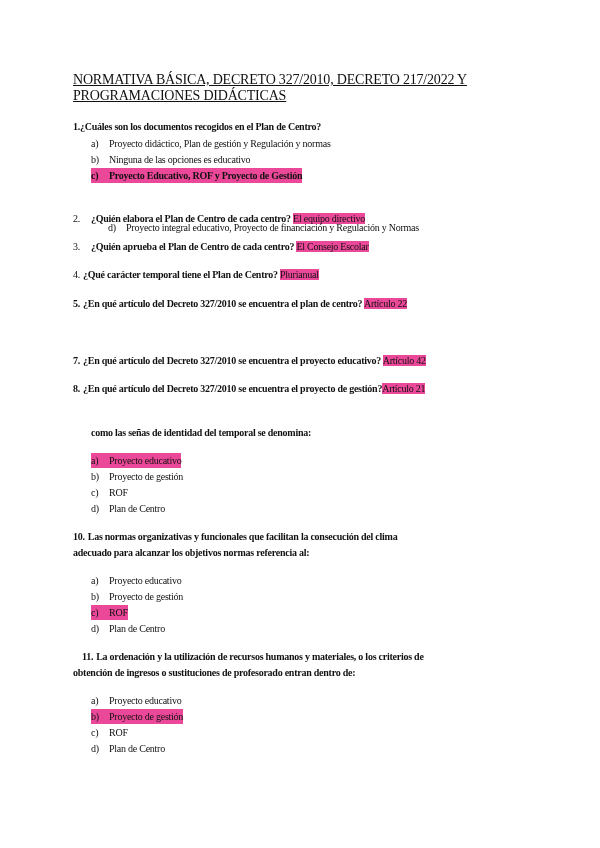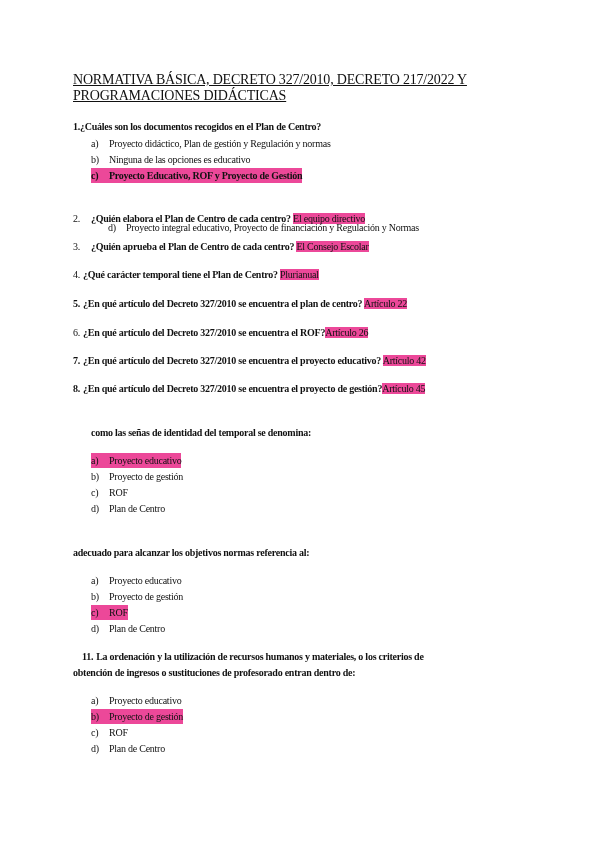--- a/index.html
+++ b/index.html
@@ -50,47 +50,47 @@
   <div class="line" style="left:73px; top:267px;">
     <span class="num" style="margin-right:3px;">4.</span><span class="b">¿Qué carácter temporal tiene el Plan de Centro?</span>
     <span class="hl">Plurianual</span>
   </div>
 
   <div class="line" style="left:73px; top:296px;">
     <span class="b" style="margin-right:3px;">5.</span><span class="b">¿En qué artículo del Decreto 327/2010 se encuentra el plan de centro?</span>
     <span class="hl">Artículo 22</span>
   </div>
 
-  <div class="line" style="left:73px; top:325px;">
-    <span style="margin-right:3px;">6.</span><span class="b">¿En qué artículo del Decreto 327/2010 se encuentra el ROF?</span><span class="hl">Artículo 26</span>
-  </div>
 
   <div class="line" style="left:73px; top:353px;">
     <span class="b" style="margin-right:3px;">7.</span><span class="b">¿En qué artículo del Decreto 327/2010 se encuentra el proyecto educativo?</span>
     <span class="hl">Artículo 42</span>
   </div>
 
   <div class="line" style="left:73px; top:381px;">
-    <span class="b" style="margin-right:3px;">8.</span><span class="b">¿En qué artículo del Decreto 327/2010 se encuentra el proyecto de gestión?</span><span class="hl">Artículo 45</span>
+    <span class="b" style="margin-right:3px;">8.</span><span class="b">¿En qué artículo del Decreto 327/2010 se encuentra el proyecto de gestión?</span><span class="hl">Artículo 21</span>
   </div>
 
   <div class="line b" style="left:91px; top:425px;">como las señas de identidad del temporal se denomina:</div>
   <div class="line hl" style="left:91px; top:453px;">
     <span class="opt-label">a)</span><span>Proyecto educativo</span>
   </div>
   <div class="line" style="left:91px; top:469px;">
     <span class="opt-label">b)</span><span>Proyecto de gestión</span>
   </div>
   <div class="line" style="left:91px; top:485px;">
     <span class="opt-label">c)</span><span>ROF</span>
   </div>
   <div class="line" style="left:91px; top:501px;">
     <span class="opt-label">d)</span><span>Plan de Centro</span>
   </div>
 
+  <div class="line b" style="left:73px; top:529px;">
+    <span style="margin-right:3px;">10.</span><span>Las normas organizativas y funcionales que facilitan la consecución del clima</span>
+  </div>
   <div class="line b" style="left:73px; top:545px;">adecuado para alcanzar los objetivos normas referencia al:</div>
   <div class="line" style="left:91px; top:573px;">
     <span class="opt-label">a)</span><span>Proyecto educativo</span>
   </div>
   <div class="line" style="left:91px; top:589px;">
     <span class="opt-label">b)</span><span>Proyecto de gestión</span>
   </div>
   <div class="line hl" style="left:91px; top:605px;">
     <span class="opt-label">c)</span><span>ROF</span>
   </div>

